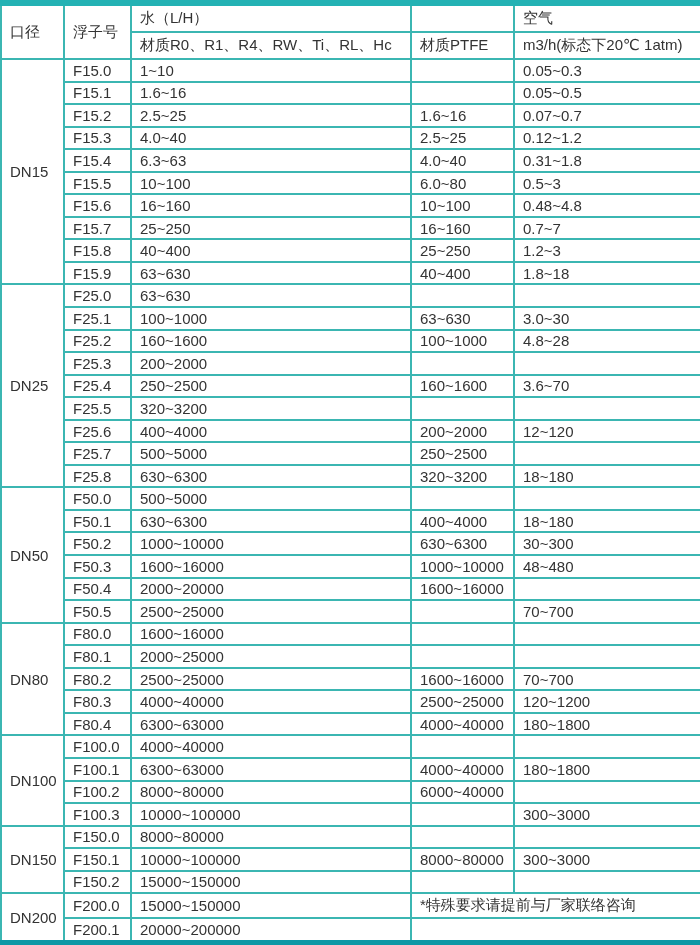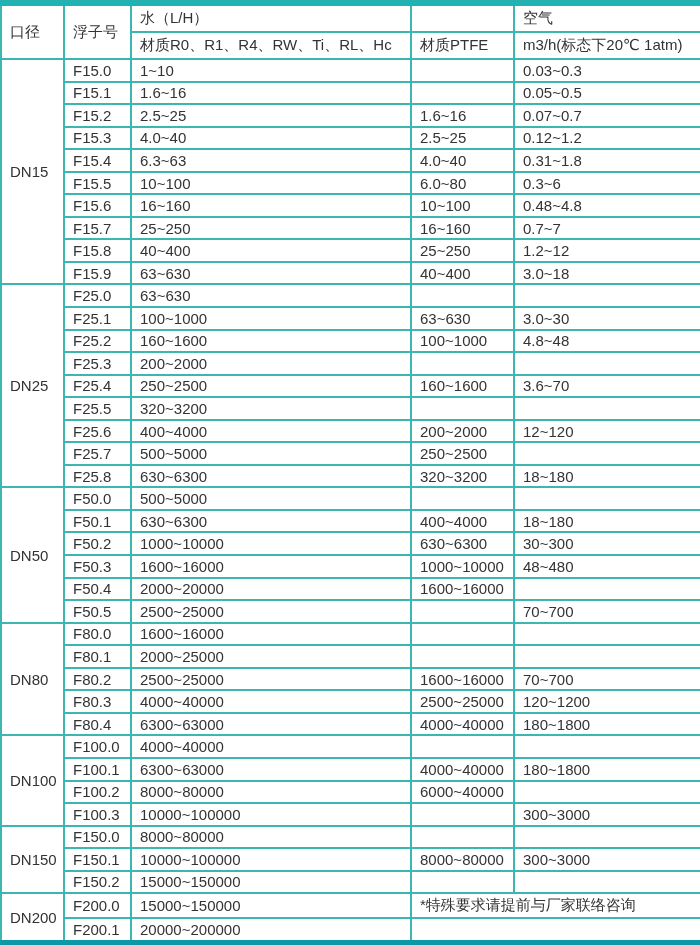--- a/index.html
+++ b/index.html
@@ -59,21 +59,21 @@
       <th>材质PTFE</th>
       <th>m3/h(标态下20℃ 1atm)</th>
     </tr>
   </thead>
   <tbody>
       <tr>
         <td class="center" rowspan="10">DN15</td>
         <td class="center">F15.0</td>
         <td>1~10</td>
         <td></td>
-        <td>0.03~0.3</td>
+        <td>0.05~0.3</td>
       </tr>
       <tr>
         <td class="center">F15.1</td>
         <td>1.6~16</td>
         <td></td>
         <td>0.05~0.5</td>
       </tr>
       <tr>
         <td class="center">F15.2</td>
         <td>2.5~25</td>
@@ -89,64 +89,64 @@
       <tr>
         <td class="center">F15.4</td>
         <td>6.3~63</td>
         <td>4.0~40</td>
         <td>0.31~1.8</td>
       </tr>
       <tr>
         <td class="center">F15.5</td>
         <td>10~100</td>
         <td>6.0~80</td>
-        <td>0.3~6</td>
+        <td>0.5~3</td>
       </tr>
       <tr>
         <td class="center">F15.6</td>
         <td>16~160</td>
         <td>10~100</td>
         <td>0.48~4.8</td>
       </tr>
       <tr>
         <td class="center">F15.7</td>
         <td>25~250</td>
         <td>16~160</td>
         <td>0.7~7</td>
       </tr>
       <tr>
         <td class="center">F15.8</td>
         <td>40~400</td>
         <td>25~250</td>
-        <td>1.2~12</td>
+        <td>1.2~3</td>
       </tr>
       <tr>
         <td class="center">F15.9</td>
         <td>63~630</td>
         <td>40~400</td>
-        <td>3.0~18</td>
+        <td>1.8~18</td>
       </tr>
       <tr>
         <td class="center" rowspan="9">DN25</td>
         <td class="center">F25.0</td>
         <td>63~630</td>
         <td></td>
         <td></td>
       </tr>
       <tr>
         <td class="center">F25.1</td>
         <td>100~1000</td>
         <td>63~630</td>
         <td>3.0~30</td>
       </tr>
       <tr>
         <td class="center">F25.2</td>
         <td>160~1600</td>
         <td>100~1000</td>
-        <td>4.8~48</td>
+        <td>4.8~28</td>
       </tr>
       <tr>
         <td class="center">F25.3</td>
         <td>200~2000</td>
         <td></td>
         <td></td>
       </tr>
       <tr>
         <td class="center">F25.4</td>
         <td>250~2500</td>

